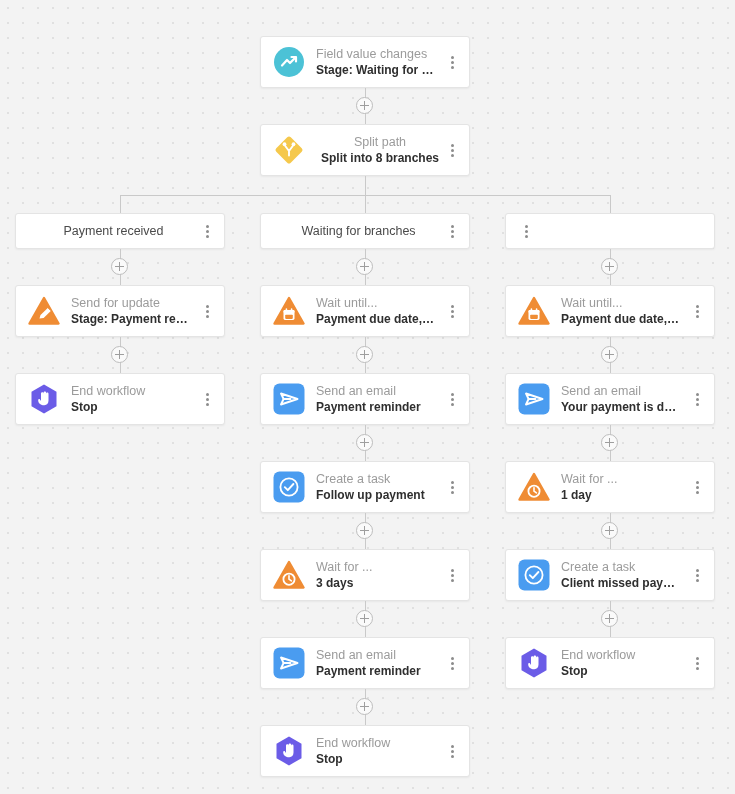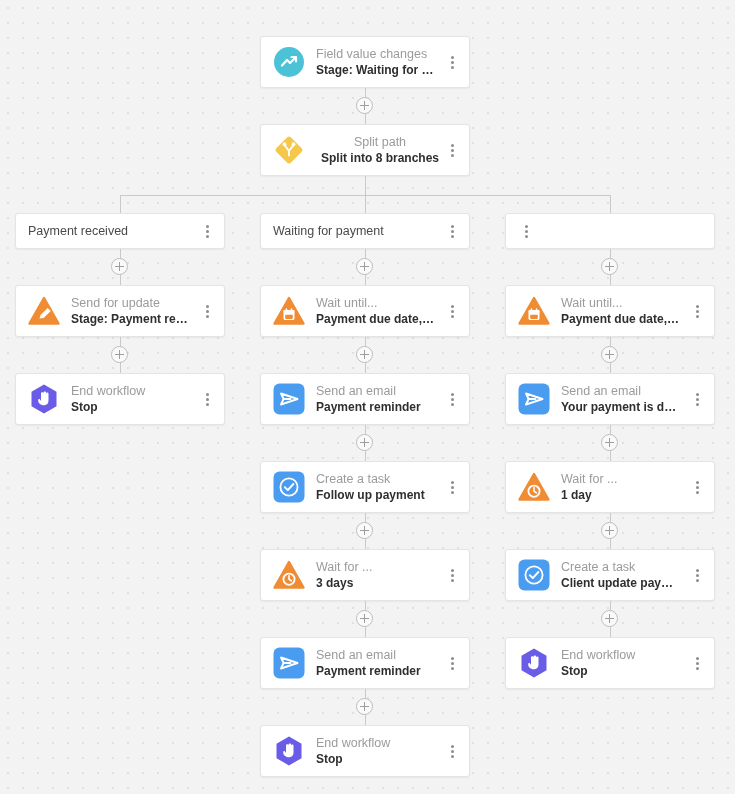--- a/index.html
+++ b/index.html
@@ -51,20 +51,21 @@
     background: #ffffff;
     border: 1px solid #e4e4e4;
     border-radius: 3px;
     box-shadow: 0 1px 2px rgba(0,0,0,0.05);
     display: flex;
     align-items: center;
     padding: 0 9px 0 12px;
   }
   .card.branch-head {
     height: 36px;
+    text-align: center;
   }
   .card.node {
     height: 52px;
   }
   .card-icon {
     flex: 0 0 auto;
     width: 32px; height: 32px;
     margin-right: 11px;
     position: relative;
   }
@@ -209,21 +210,21 @@
         <div class="card-title">End workflow</div>
         <div class="card-sub">Stop</div>
       </div>
       <div class="kebab">
         <i></i>
         <i></i>
         <i></i>
       </div>
     </div>
     <div class="card branch-head" style="left: 260px; top: 213px; width: 210px;">
-      <div class="branch-label">Waiting for payment</div>
+      <div class="branch-label">Waiting for branches</div>
       <div class="kebab">
         <i></i>
         <i></i>
         <i></i>
       </div>
     </div>
     <div class="vline" style="left: 365px; top: 249px; height: 36px;"></div>
     <div class="plus" style="left: 356px; top: 258px;"></div>
     <div class="card node" style="left: 260px; top: 285px; width: 210px;">
       <div class="card-icon">
@@ -424,21 +425,21 @@
     <div class="card node" style="left: 505px; top: 549px; width: 210px;">
       <div class="card-icon">
         <svg width="32" height="32" viewBox="0 0 32 32">
         <rect x="0.5" y="0.5" width="31" height="31" rx="6" fill="#4a9cf0"></rect>
         <circle cx="16" cy="16" r="8.6" fill="none" stroke="#fff" stroke-width="1.8"></circle>
         <path d="M11.8 16.2 L14.8 19.2 L20.4 13" stroke="#fff" stroke-width="1.9" fill="none" stroke-linecap="round" stroke-linejoin="round"></path>
       </svg>
       </div>
       <div class="card-text">
         <div class="card-title">Create a task</div>
-        <div class="card-sub">Client update pay…</div>
+        <div class="card-sub">Client missed pay…</div>
       </div>
       <div class="kebab">
         <i></i>
         <i></i>
         <i></i>
       </div>
     </div>
     <div class="vline" style="left: 610px; top: 601px; height: 36px;"></div>
     <div class="plus" style="left: 601px; top: 610px;"></div>
     <div class="card node" style="left: 505px; top: 637px; width: 210px;">

